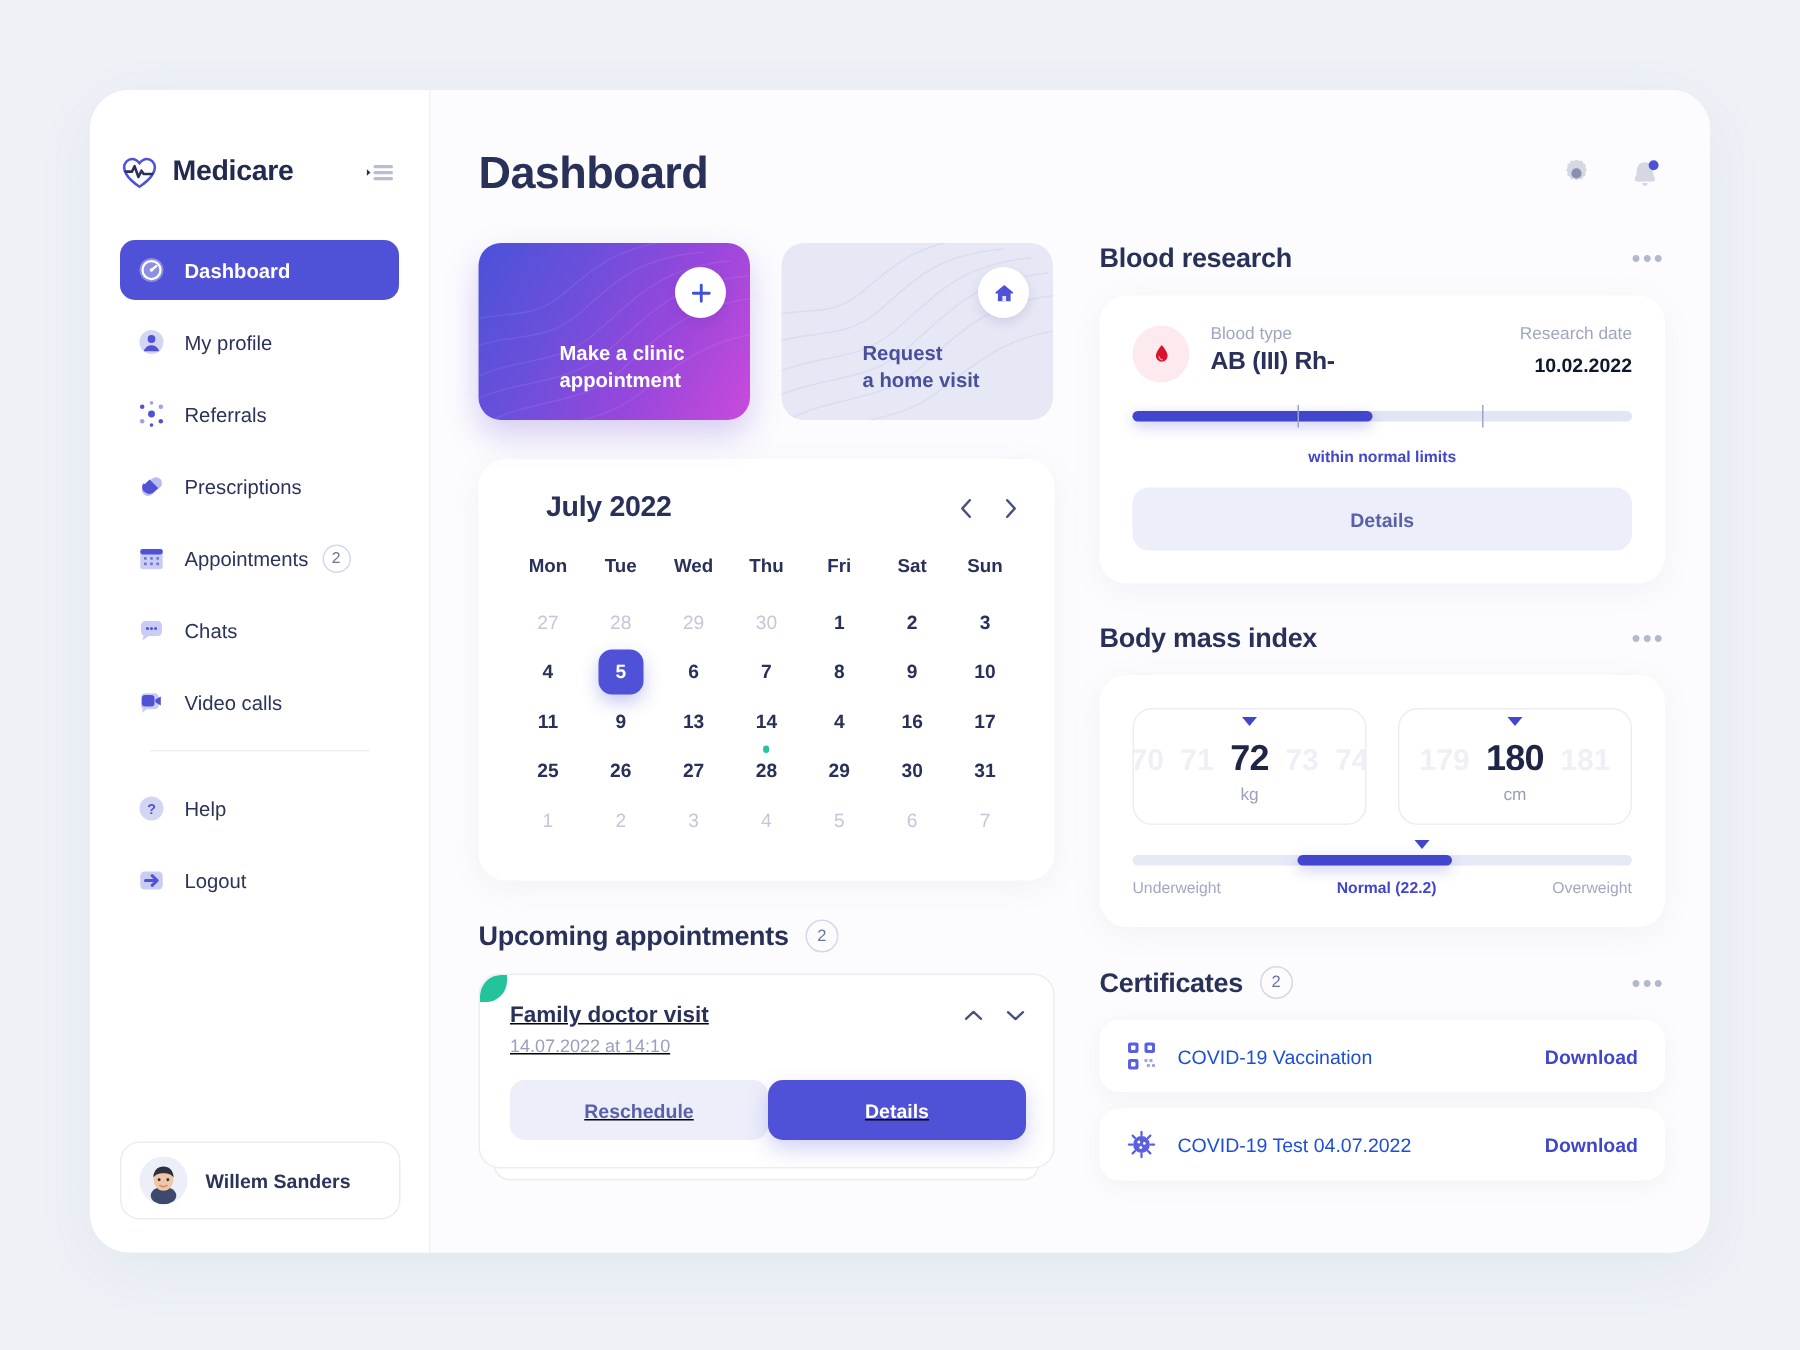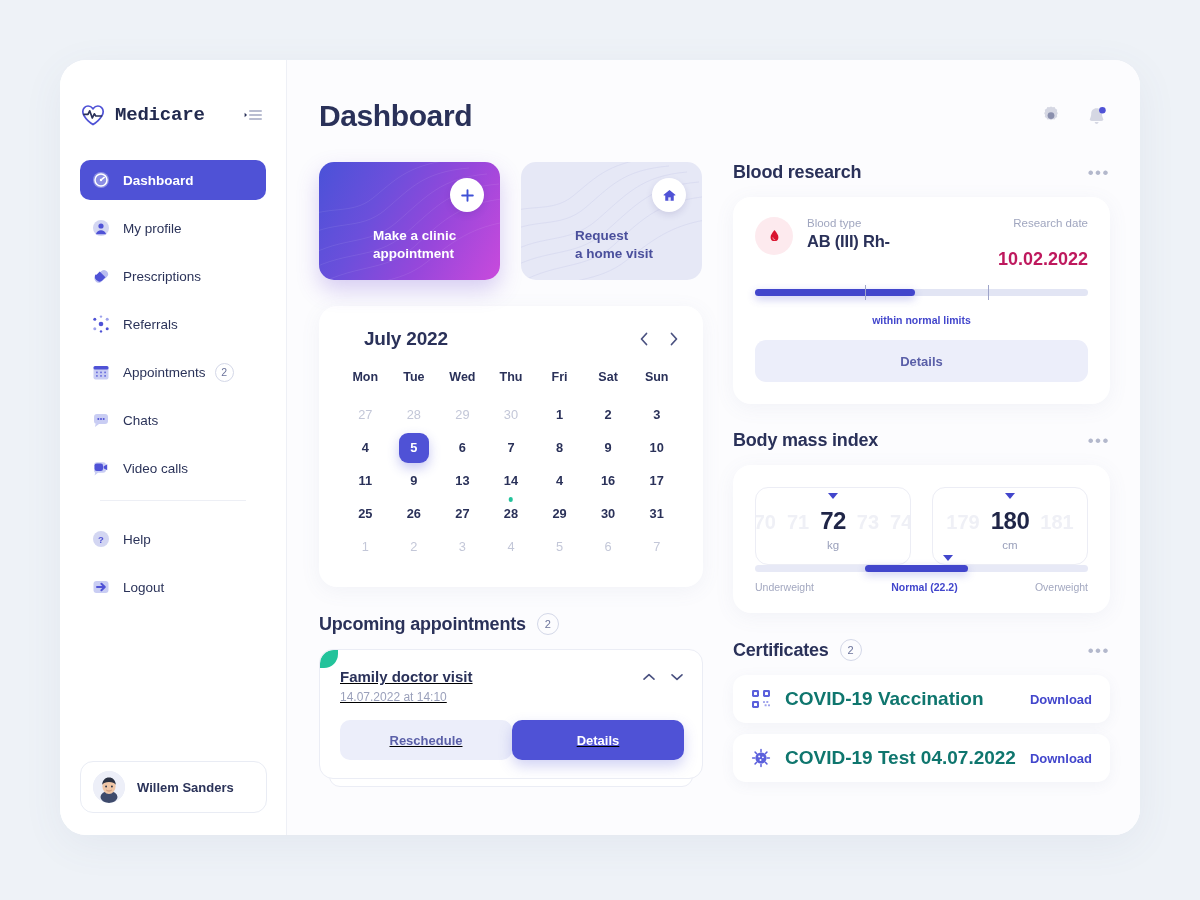--- a/index.html
+++ b/index.html
@@ -35,21 +35,20 @@
     display: flex;
     flex-direction: column;
     position: relative;
   }
   .brand-row {
     display: flex;
     align-items: center;
     padding: 0 22px 0 20px;
     height: 34px;
     margin-bottom: 28px;
-    font-family: Liberation Mono, monospace;
   }
   .brand-logo { width: 26px; height: 26px; flex: 0 0 26px; }
   .brand-name {
     font-size: 19px;
     font-weight: 700;
     color: #222a4e;
     margin-left: 9px;
     letter-spacing: -0.2px;
   }
   .collapse-btn {
@@ -348,21 +347,21 @@
     width: 38px; height: 38px;
     border-radius: 50%;
     background: #fdeaee;
     display: flex; align-items: center; justify-content: center;
     flex: 0 0 38px;
     margin-right: 14px;
   }
   .lbl-sm { font-size: 11.5px; color: #a0a6bf; }
   .blood-type { font-size: 16.5px; font-weight: 700; color: #2a3159; margin-top: 3px; letter-spacing: -0.2px; }
   .blood-right { margin-left: auto; text-align: right; }
-  .blood-date { font-size: 18px; font-weight: 600; color: #be185d; margin-top: 20px; }
+  .blood-date { font-size: 13px; font-weight: 600; color: #0f172a; margin-top: 7px; }
 
   .bar-wrap { margin-top: 19px; position: relative; }
   .bar-track {
     height: 7px;
     background: #e2e5f4;
     border-radius: 4px;
     position: relative;
   }
   .bar-fill {
     position: absolute; left: 0; top: 0; bottom: 0;
@@ -425,21 +424,21 @@
     align-items: baseline;
     justify-content: center;
     gap: 11px;
     width: 100%;
     margin-top: 6px;
   }
   .spin-ghost { font-size: 20px; font-weight: 700; color: #eff0f6; }
   .spin-val { font-size: 24px; font-weight: 700; color: #1f2547; letter-spacing: -0.5px; }
   .spin-unit { font-size: 11.5px; color: #9aa0bb; margin-top: 4px; }
 
-  .bmi-scale { position: relative; }
+  .bmi-scale { margin-top: 20px; position: relative; }
   .bmi-track {
     height: 7px;
     background: #e7e9f6;
     border-radius: 4px;
     position: relative;
   }
   .bmi-fill {
     position: absolute; top: 0; bottom: 0;
     background: #4246cc;
     border-radius: 4px;
@@ -469,21 +468,21 @@
     border-radius: 13px;
     height: 48px;
     display: flex;
     align-items: center;
     padding: 0 18px;
     margin-bottom: 11px;
     box-shadow: 0 3px 14px rgba(105,115,160,0.07);
     cursor: pointer;
   }
   .cert-ico { width: 20px; height: 20px; flex: 0 0 20px; margin-right: 14px; }
-  .cert-name { font-size: 19px; color: #0f766e; font-weight: bold; }
+  .cert-name { font-size: 13px; color: #1d4ed8; }
   .cert-dl {
     margin-left: auto;
     font-size: 13px;
     font-weight: 700;
     color: #4246cc;
     cursor: pointer;
   }
 </style>
 </head>
 <body>
@@ -531,44 +530,44 @@
             <circle cx="9" cy="7" r="2.6" fill="#4f52d6"></circle>
             <path d="M3.8 15.2c.9-2.6 2.9-4 5.2-4s4.3 1.4 5.2 4z" fill="#4f52d6"></path>
           </svg>
         </span>
         <span class="nav-label">My profile</span>
       </div>
 
       <div class="nav-item">
         <span class="nav-ico">
           <svg viewBox="0 0 18 18" width="18" height="18">
-            <rect x="1.5" y="5.5" width="15" height="8" rx="4" transform="rotate(-40 9 9)" fill="#b9bdf0"></rect>
-            <path d="M9 9l-4.2 4.2a4 4 0 01-1.3-5.8L9 9z" fill="#4f52d6"></path>
-            <path d="M3.1 10.6A4 4 0 018.9 5l4.3-3.3-8.4 1.8z" fill="none"></path>
-            <path d="M9.3 8.7L5 13a4 4 0 01-.1-5.8l4.4-4.4A4 4 0 0115 7z" fill="#4f52d6" opacity="0"></path>
-            <path d="M4.4 13.6a4.2 4.2 0 010-5.9l3-3 5.9 5.9-3 3a4.2 4.2 0 01-5.9 0z" fill="#4446c9" opacity="0.0"></path>
-            <path d="M7.7 4.6l5.7 5.7-2.9 2.9a4 4 0 11-5.7-5.7z" fill="#4f52d6"></path>
-          </svg>
-        </span>
-        <span class="nav-label">Prescriptions</span>
-      </div>
-
-      <div class="nav-item">
-        <span class="nav-ico">
-          <svg viewBox="0 0 18 18" width="18" height="18">
             <circle cx="9" cy="9" r="2.3" fill="#4f52d6"></circle>
             <circle cx="2.8" cy="4.2" r="1.5" fill="#4f52d6"></circle>
             <circle cx="15.2" cy="4.2" r="1.5" fill="#9ea2ec"></circle>
             <circle cx="2.8" cy="13.8" r="1.5" fill="#9ea2ec"></circle>
             <circle cx="15.2" cy="13.8" r="1.5" fill="#4f52d6"></circle>
             <circle cx="9" cy="1.6" r="1.2" fill="#9ea2ec"></circle>
             <circle cx="9" cy="16.4" r="1.2" fill="#4f52d6"></circle>
           </svg>
         </span>
         <span class="nav-label">Referrals</span>
+      </div>
+
+      <div class="nav-item">
+        <span class="nav-ico">
+          <svg viewBox="0 0 18 18" width="18" height="18">
+            <rect x="1.5" y="5.5" width="15" height="8" rx="4" transform="rotate(-40 9 9)" fill="#b9bdf0"></rect>
+            <path d="M9 9l-4.2 4.2a4 4 0 01-1.3-5.8L9 9z" fill="#4f52d6"></path>
+            <path d="M3.1 10.6A4 4 0 018.9 5l4.3-3.3-8.4 1.8z" fill="none"></path>
+            <path d="M9.3 8.7L5 13a4 4 0 01-.1-5.8l4.4-4.4A4 4 0 0115 7z" fill="#4f52d6" opacity="0"></path>
+            <path d="M4.4 13.6a4.2 4.2 0 010-5.9l3-3 5.9 5.9-3 3a4.2 4.2 0 01-5.9 0z" fill="#4446c9" opacity="0.0"></path>
+            <path d="M7.7 4.6l5.7 5.7-2.9 2.9a4 4 0 11-5.7-5.7z" fill="#4f52d6"></path>
+          </svg>
+        </span>
+        <span class="nav-label">Prescriptions</span>
       </div>
 
       <div class="nav-item">
         <span class="nav-ico">
           <svg viewBox="0 0 18 18" width="18" height="18">
             <rect x="1.5" y="3" width="15" height="13.5" rx="2" fill="#c9cdf3"></rect>
             <rect x="1.5" y="3" width="15" height="3.6" rx="1.6" fill="#4f52d6"></rect>
             <g fill="#6e72de">
               <rect x="4" y="8.4" width="1.8" height="1.8" rx=".5"></rect>
               <rect x="8.1" y="8.4" width="1.8" height="1.8" rx=".5"></rect>

